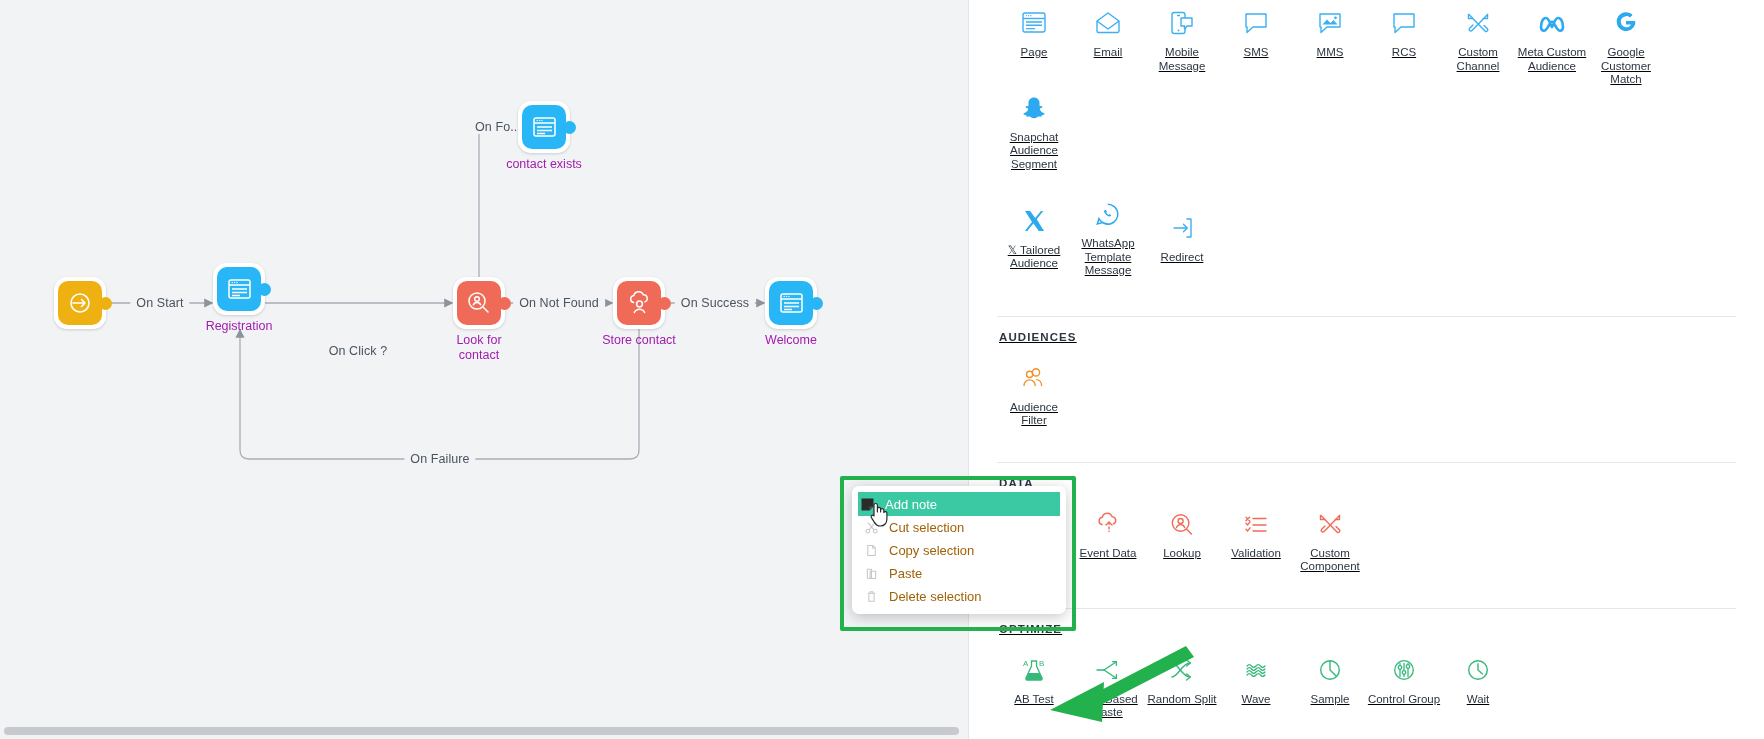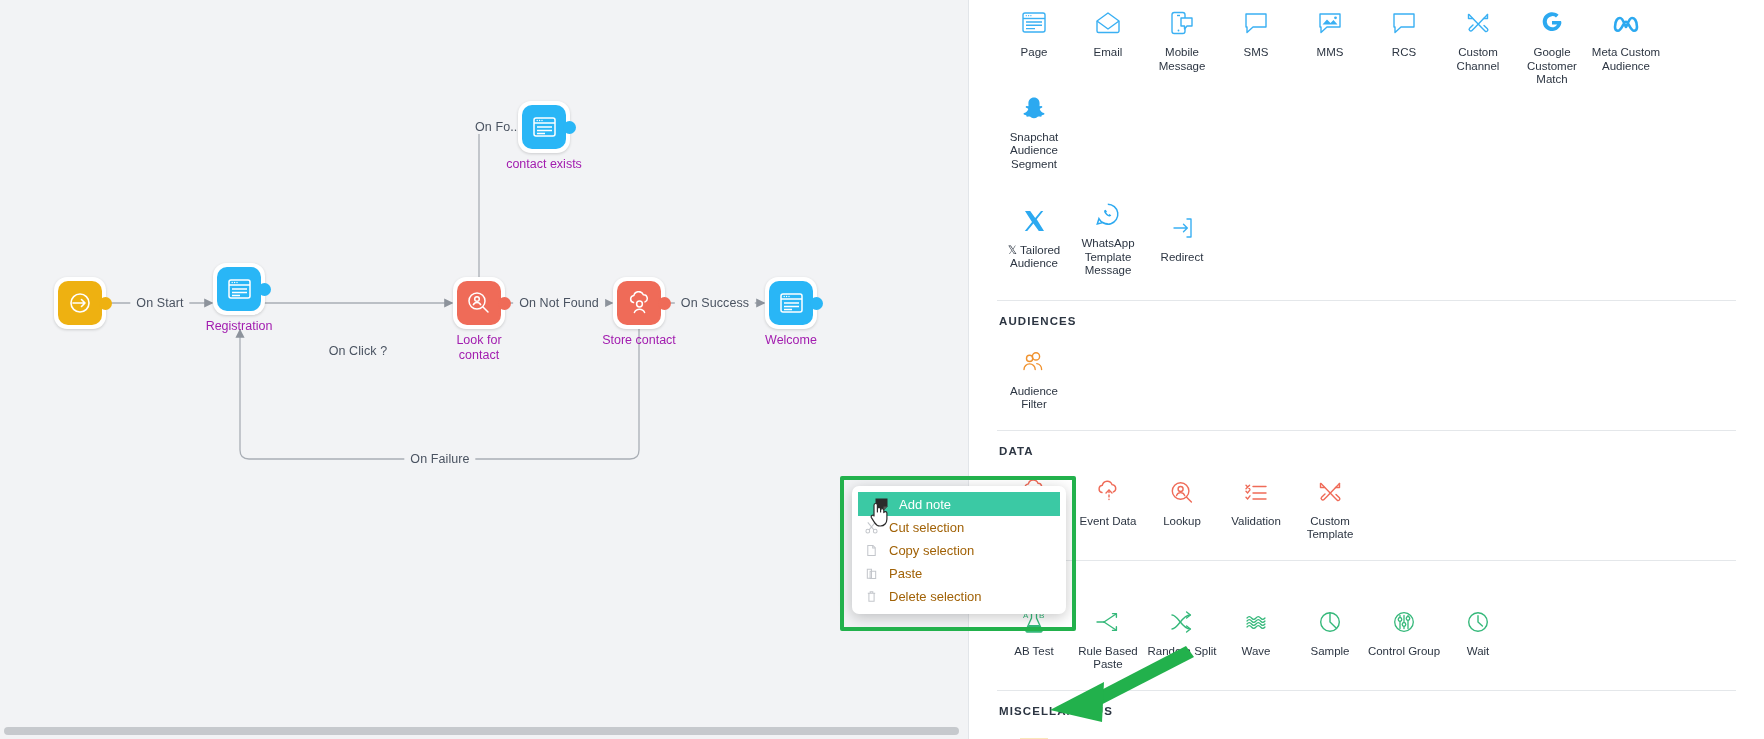--- a/index.html
+++ b/index.html
@@ -76,21 +76,21 @@
     position: absolute; left: 968px; top: 0;
     width: 796px; height: 739px;
     background: #ffffff;
     border-left: 1px solid #e2e5e9;
     overflow: hidden;
   }
   #panel::before {
     content:""; position:absolute; left:-8px; top:0; width:7px; height:100%;
     background:#f2f3f5; border-right:1px solid #e2e5e9;
   }
-  .section { padding: 0 28px; }
+  .section { padding: 16px 28px; text-decoration: underline; }
   .section-title {
     font-size: 11.5px;
     font-weight: bold;
     letter-spacing: 1.1px;
     color: #2c3542;
     margin: 0 0 10px 2px;
   }
   .divider { height:1px; background:#e4e7ea; margin: 0 28px; }
 
   .grid {
@@ -142,21 +142,21 @@
     height: 23px;
     padding: 0 12px;
     font-size: 13px;
     color: #a16207;
     gap: 10px;
   }
   .ctx-item.active {
     background: #3bc9a4;
     color: #ffffff;
     margin: 0 6px;
-    padding: 0 16px;
+    padding: 0 2px;
     height: 24px;
   }
   .ctx-ico { width: 15px; display:flex; justify-content:center; }
   .ctx-ico svg { display:block; }
 
   #hand-cursor { position:absolute; left:868px; top:500px; z-index:50; }
   #green-arrow { position:absolute; left:1028px; top:638px; z-index:45; }
 
   
   #hscroll {
@@ -380,34 +380,34 @@
               <path d="M4.5,4.5 l0,4 4,0"></path>
               <path d="M23.5,4.5 L11,17.5 l-3,3 a1.6,1.6 0 0 1 -2.4,-2.2 L9,15"></path>
               <path d="M23.5,4.5 l0,4 -4,0"></path>
             </svg>
           </span>
           <span class="tile-label">Custom Channel</span>
         </div>
 
         <div class="tile">
           <span class="tile-ico">
+            <svg width="30" height="26" viewBox="0 0 30 26" fill="none" stroke="#2ca9f0" stroke-width="2.6" stroke-linecap="round">
+              <path d="M4,17 C4,10 7,8 9,8 c3.5,0 5,9 6,9 s2.5,-9 6,-9 c2,0 5,2 5,9 0,2.6 -1.6,3.8 -3,3.8 -3.6,0 -5.5,-9 -8,-9 s-4.4,9 -8,9 C5.6,20.8 4,19.6 4,17 Z"></path>
+            </svg>
+          </span>
+          <span class="tile-label">Meta Custom Audience</span>
+        </div>
+
+        <div class="tile">
+          <span class="tile-ico">
             <svg width="26" height="26" viewBox="0 0 26 26" fill="none">
               <path d="M22,11 H13 v3.6 h5.2 A5.6,5.6 0 1 1 17,7.4 l2.6,-2.6 A9.4,9.4 0 1 0 22.4,13 a9.8,9.8 0 0 0 -.4,-2 Z" fill="#2ca9f0"></path>
             </svg>
           </span>
           <span class="tile-label">Google Customer Match</span>
-        </div>
-
-        <div class="tile">
-          <span class="tile-ico">
-            <svg width="30" height="26" viewBox="0 0 30 26" fill="none" stroke="#2ca9f0" stroke-width="2.6" stroke-linecap="round">
-              <path d="M4,17 C4,10 7,8 9,8 c3.5,0 5,9 6,9 s2.5,-9 6,-9 c2,0 5,2 5,9 0,2.6 -1.6,3.8 -3,3.8 -3.6,0 -5.5,-9 -8,-9 s-4.4,9 -8,9 C5.6,20.8 4,19.6 4,17 Z"></path>
-            </svg>
-          </span>
-          <span class="tile-label">Meta Custom Audience</span>
         </div>
 
         <div class="tile">
           <span class="tile-ico">
             <svg width="26" height="26" viewBox="0 0 26 26" fill="#2ca9f0">
               <path d="M13,2.6c3.4,0 5.6,2.5 5.6,5.8 0,1.1 -.1,2.1 -.1,2.6 .3,.2 .9,.3 1.5,.1 .6,-.2 1.2,.2 1.3,.7 .1,.6 -.3,1 -1.1,1.3 -.7,.3 -1.5,.5 -1.4,1.1 .2,1 2.1,3.4 4,3.9 .5,.1 .7,.5 .6,.9 -.1,.6 -1.2,1 -2.6,1.2 -.3,.6 -.2,1.4 -.8,1.5 -.6,.1 -1.6,-.3 -2.6,-.1 -1,.2 -1.9,1.7 -4.4,1.7 -2.5,0 -3.4,-1.5 -4.4,-1.7 -1,-.2 -2,.2 -2.6,.1 -.6,-.1 -.5,-.9 -.8,-1.5 -1.4,-.2 -2.5,-.6 -2.6,-1.2 -.1,-.4 .1,-.8 .6,-.9 1.9,-.5 3.8,-2.9 4,-3.9 .1,-.6 -.7,-.8 -1.4,-1.1 -.8,-.3 -1.2,-.7 -1.1,-1.3 .1,-.5 .7,-.9 1.3,-.7 .6,.2 1.2,.1 1.5,-.1 0,-.5 -.1,-1.5 -.1,-2.6 C7.4,5.1 9.6,2.6 13,2.6 Z"></path>
             </svg>
           </span>
           <span class="tile-label">Snapchat Audience Segment</span>
         </div>
@@ -518,21 +518,21 @@
 
         <div class="tile">
           <span class="tile-ico">
             <svg width="28" height="26" viewBox="0 0 28 26" fill="none" stroke="#ef6b58" stroke-width="1.4" stroke-linecap="round" stroke-linejoin="round">
               <path d="M5,4.5 L18,18 l3,3 a1.6,1.6 0 0 0 2.4,-2.2 L20,15.5"></path>
               <path d="M4.5,4.5 l0,4 4,0"></path>
               <path d="M23.5,4.5 L11,17.5 l-3,3 a1.6,1.6 0 0 1 -2.4,-2.2 L9,15"></path>
               <path d="M23.5,4.5 l0,4 -4,0"></path>
             </svg>
           </span>
-          <span class="tile-label">Custom Template</span>
+          <span class="tile-label">Custom Component</span>
         </div>
       </div>
     </div>
 
     <div class="divider" style="margin-top:18px;"></div>
 
     <div class="section" style="padding-top:14px;">
       <div class="section-title">OPTIMIZE</div>
       <div class="grid" style="margin-top:14px;">
 

